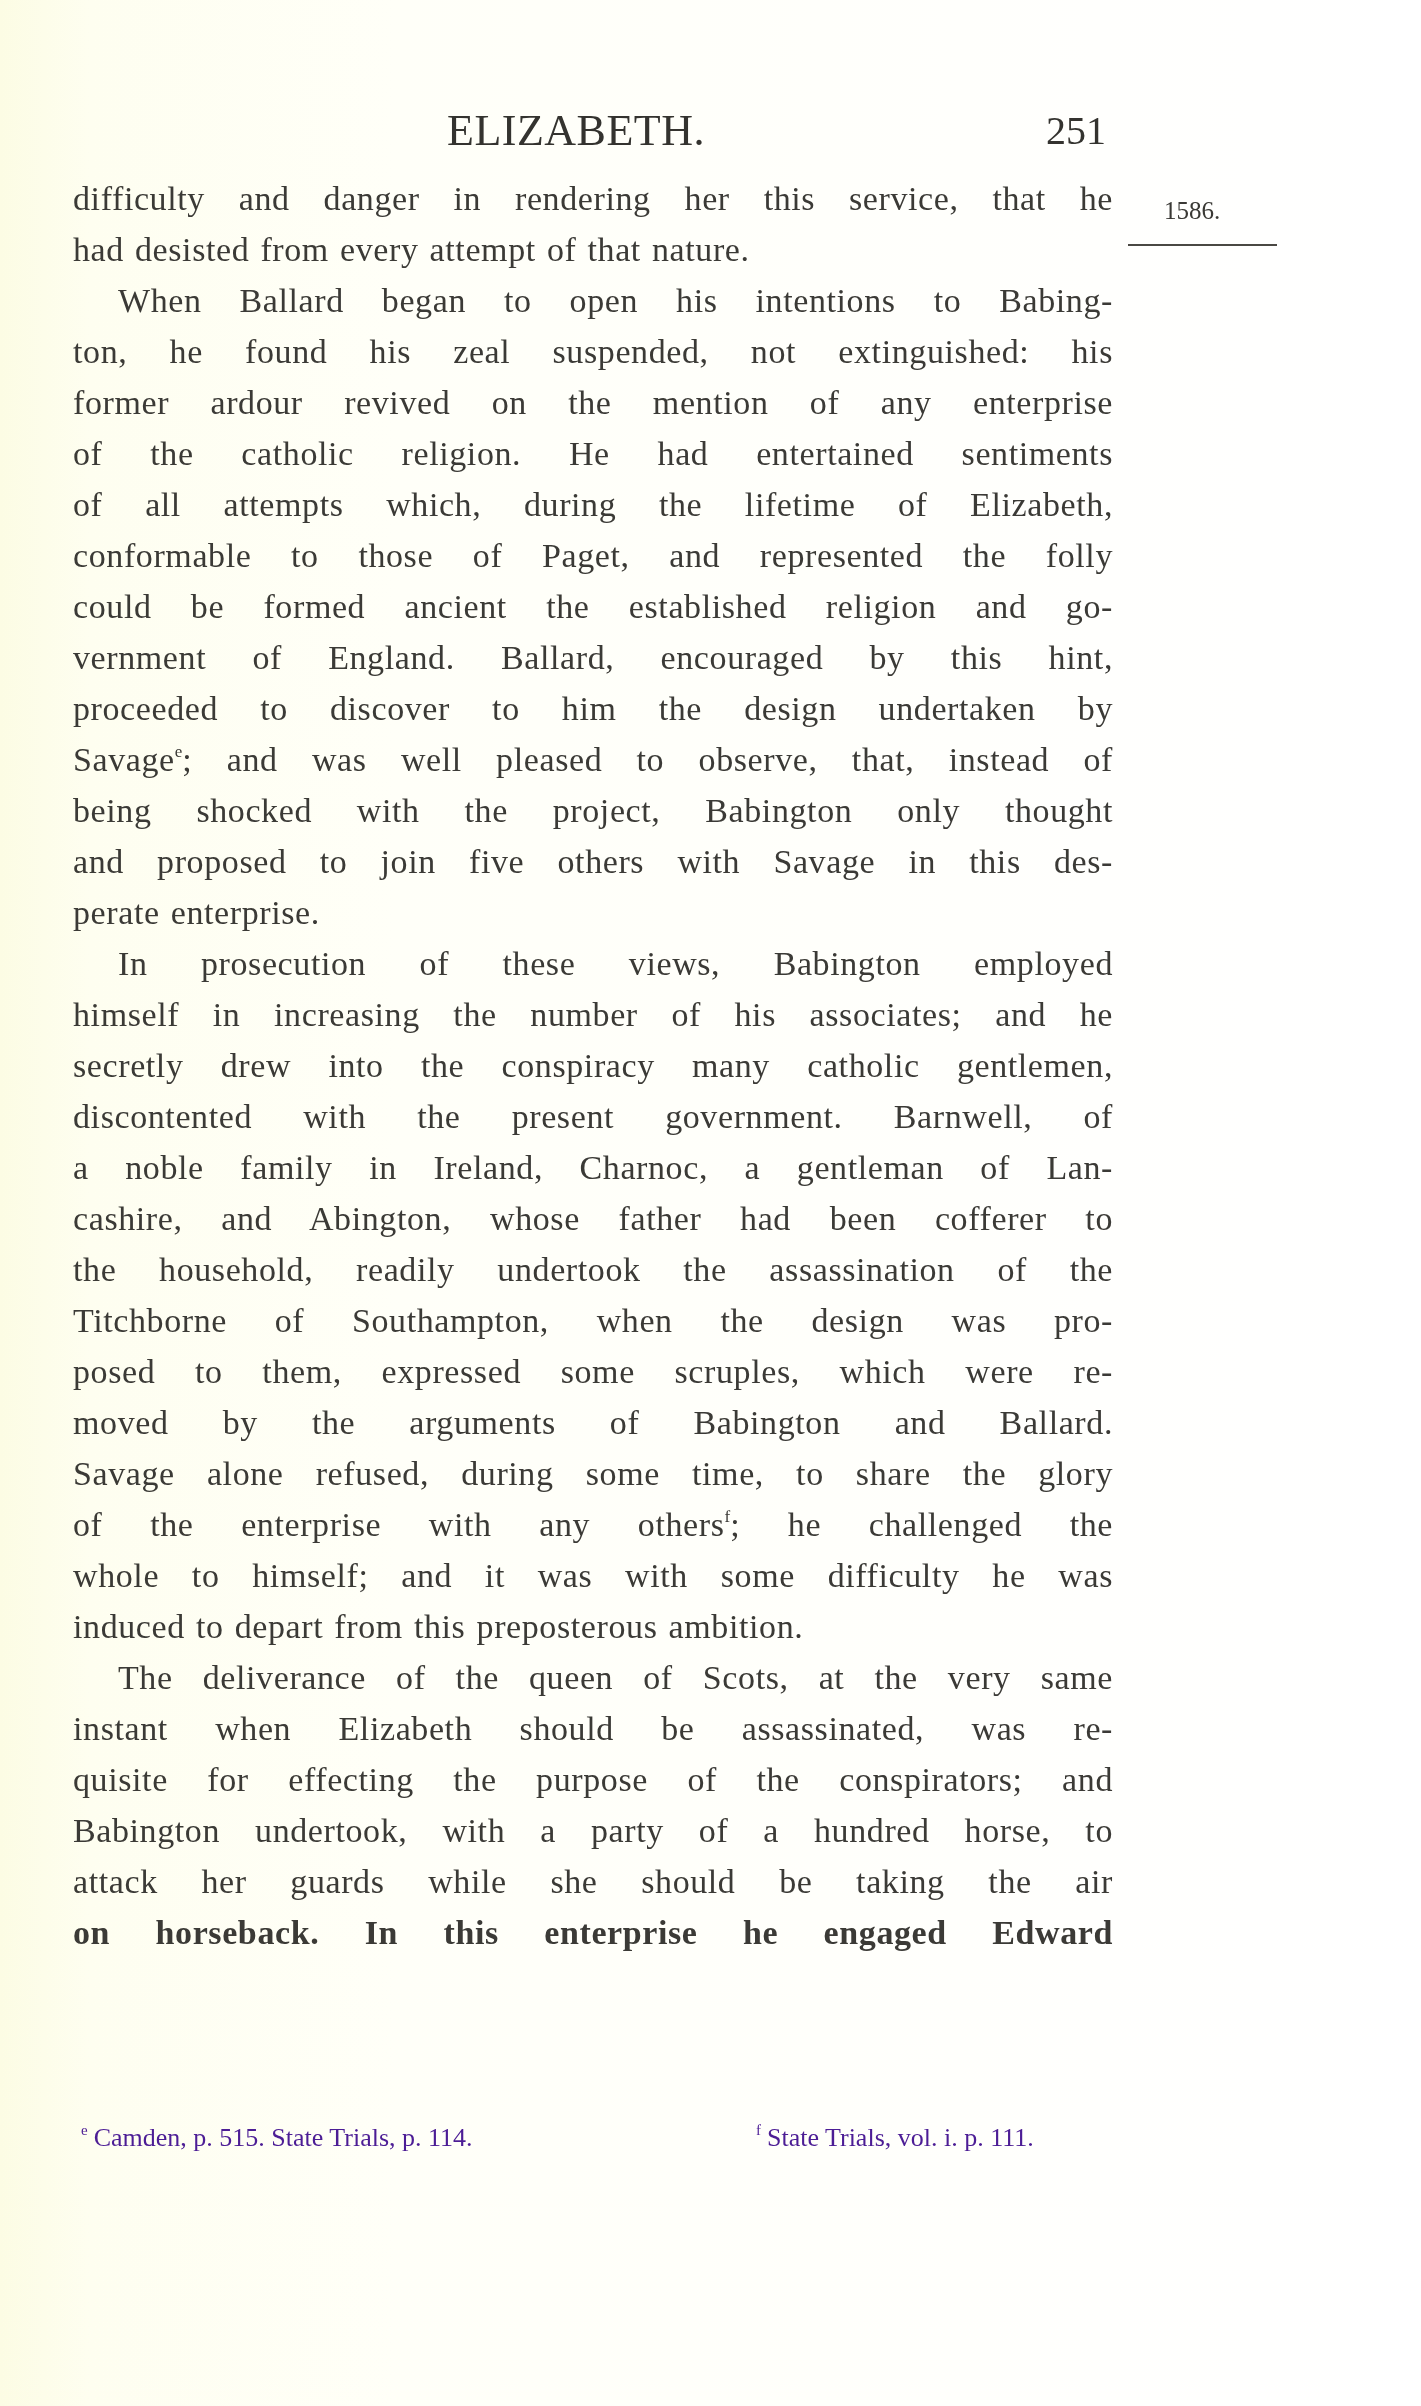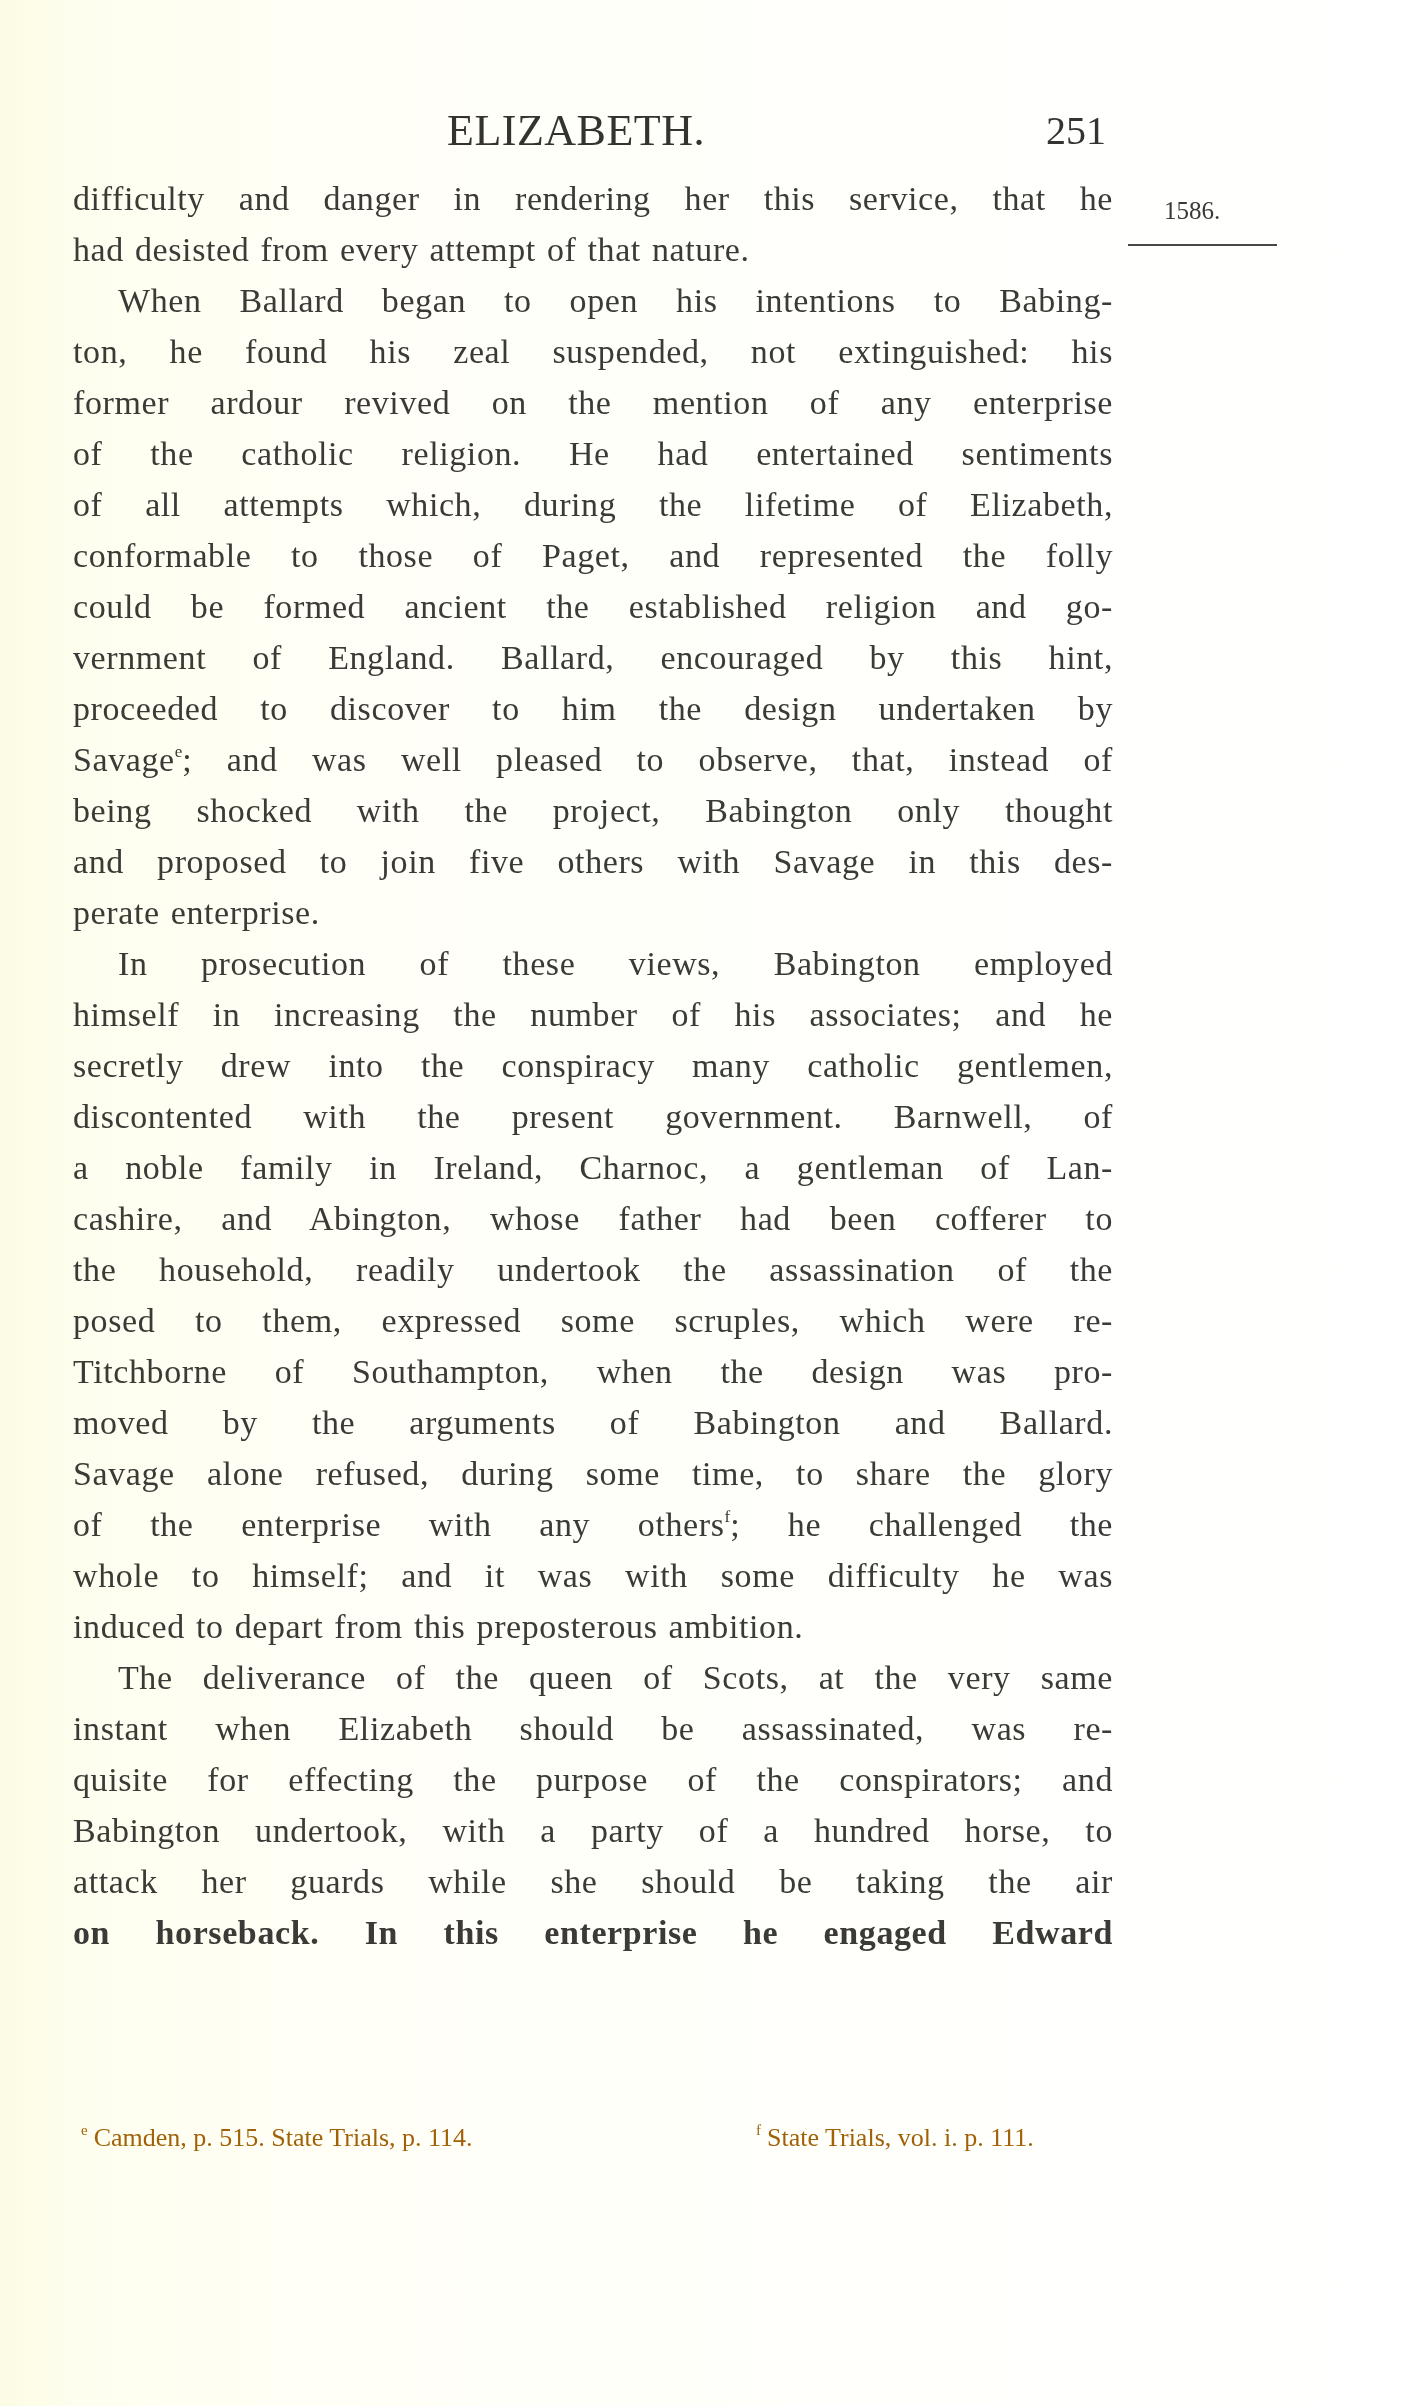--- a/index.html
+++ b/index.html
@@ -92,21 +92,21 @@
     letter-spacing: 0;
   }
   .footnotes {
     position: absolute;
     top: 2123px;
     left: 81px;
     width: 1040px;
     height: 30px;
     font-size: 26px;
     line-height: 30px;
-    color: #a16207;
+    color: #4c1d95;
     text-align: right;
   }
   .footnote {
     position: absolute;
     top: 0;
     white-space: nowrap;
   }
   .footnote-e { left: 0; }
   .footnote-f { left: 675px; }
   .footnote sup {
@@ -143,22 +143,22 @@
   <span class="line" style="white-space: normal; overflow: hidden;">being shocked with the project, Babington only thought</span>
   <span class="line" style="white-space: normal; overflow: hidden;">and proposed to join five others with Savage in this des-</span>
   <span class="line last">perate enterprise.</span>
   <span class="line indent" style="white-space: normal; overflow: hidden;">In prosecution of these views, Babington employed</span>
   <span class="line" style="white-space: normal; overflow: hidden;">himself in increasing the number of his associates; and he</span>
   <span class="line" style="white-space: normal; overflow: hidden;">secretly drew into the conspiracy many catholic gentlemen,</span>
   <span class="line" style="white-space: normal; overflow: hidden;">discontented with the present government.  Barnwell, of</span>
   <span class="line" style="white-space: normal; overflow: hidden;">a noble family in Ireland, Charnoc, a gentleman of Lan-</span>
   <span class="line" style="white-space: normal; overflow: hidden;">cashire, and Abington, whose father had been cofferer to</span>
   <span class="line" style="white-space: normal; overflow: hidden;">the household, readily undertook the assassination of the</span>
+  <span class="line" style="white-space: normal; overflow: hidden;">Titchborne of Southampton, when the design was pro-</span>
   <span class="line" style="white-space: normal; overflow: hidden;">posed to them, expressed some scruples, which were re-</span>
-  <span class="line" style="white-space: normal; overflow: hidden;">Titchborne of Southampton, when the design was pro-</span>
   <span class="line" style="white-space: normal; overflow: hidden;">moved by the arguments of Babington and Ballard.</span>
   <span class="line" style="white-space: normal; overflow: hidden;">Savage alone refused, during some time, to share the glory</span>
   <span class="line" style="white-space: normal; overflow: hidden;"><span>of the enterprise with any others</span><sup class="fnref">f</sup><span>; he challenged the</span></span>
   <span class="line" style="white-space: normal; overflow: hidden;">whole to himself; and it was with some difficulty he was</span>
   <span class="line last">induced to depart from this preposterous ambition.</span>
   <span class="line indent" style="white-space: normal; overflow: hidden;">The deliverance of the queen of Scots, at the very same</span>
   <span class="line" style="white-space: normal; overflow: hidden;">instant when Elizabeth should be assassinated, was re-</span>
   <span class="line" style="white-space: normal; overflow: hidden;">quisite for effecting the purpose of the conspirators; and</span>
   <span class="line" style="white-space: normal; overflow: hidden;">Babington undertook, with a party of a hundred horse, to</span>
   <span class="line" style="white-space: normal; overflow: hidden;">attack her guards while she should be taking the air</span>

